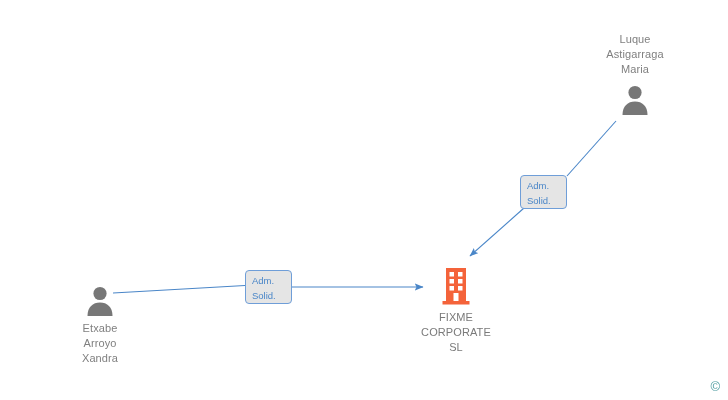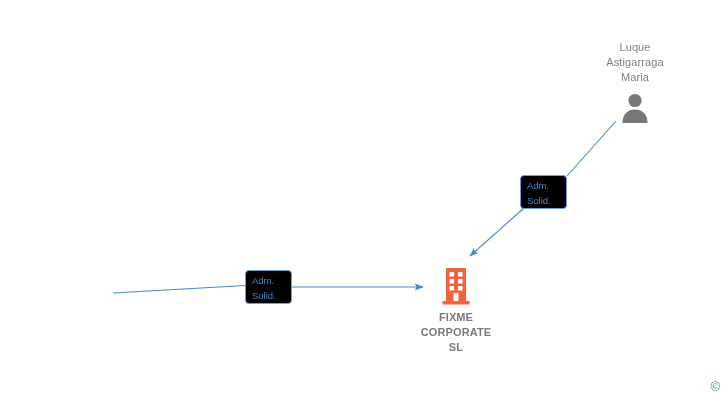--- a/index.html
+++ b/index.html
@@ -41,37 +41,37 @@
   .node-label {
     display: block;
     margin-top: 4px;
     font-size: 11px;
     line-height: 15px;
     color: #808080;
     white-space: pre-line;
     letter-spacing: 0.1px;
   }
   .node-label.company {
-    font-weight: bold;
+    font-weight: normal;
     color: #7a7a7a;
   }
   .node-label.above {
-    margin-top: 12px;
+    margin-top: 4px;
     margin-bottom: 5px;
   }
 
   
   .edge-label {
     position: absolute;
     box-sizing: border-box;
     width: 47px;
     height: 34px;
     border: 1px solid #6f9ed8;
     border-radius: 4px;
-    background: #000000;
+    background: #e5e5e5;
     color: #4a86c8;
     font-size: 9.5px;
     line-height: 15px;
     padding: 2px 0 0 6px;
     text-align: left;
   }
   .edge-label span {
     display: block;
     white-space: nowrap;
   }
@@ -134,20 +134,31 @@
 Astigarraga
 Maria</span>
     <span class="node-icon">
       <svg width="34" height="34" viewBox="0 0 34 34" xmlns="http://www.w3.org/2000/svg">
         <circle cx="17" cy="10.5" r="6.6" fill="#777777"></circle>
         <path d="M4.5,33 C4.5,24.2 9.8,19.6 17,19.6 C24.2,19.6 29.5,24.2 29.5,33 Z" fill="#777777"></path>
       </svg>
     </span>
   </div>
 
+  <div class="node" style="left:100px; top:283px;">
+    <span class="node-icon">
+      <svg width="34" height="34" viewBox="0 0 34 34" xmlns="http://www.w3.org/2000/svg">
+        <circle cx="17" cy="10.5" r="6.6" fill="#777777"></circle>
+        <path d="M4.5,33 C4.5,24.2 9.8,19.6 17,19.6 C24.2,19.6 29.5,24.2 29.5,33 Z" fill="#777777"></path>
+      </svg>
+    </span>
+    <span class="node-label">Etxabe
+Arroyo
+Xandra</span>
+  </div>
 
   <div class="node" style="left:456px; top:266px;">
     <span class="node-icon">
       <svg width="30" height="40" viewBox="0 0 30 40" xmlns="http://www.w3.org/2000/svg">
         <rect x="5" y="2" width="20" height="33" fill="#f4633a"></rect>
         <rect x="1.5" y="35" width="27" height="3.5" fill="#f4633a"></rect>
         <rect x="8.5" y="6" width="4.5" height="4.5" fill="#ffffff"></rect>
         <rect x="17" y="6" width="4.5" height="4.5" fill="#ffffff"></rect>
         <rect x="8.5" y="13" width="4.5" height="4.5" fill="#ffffff"></rect>
         <rect x="17" y="13" width="4.5" height="4.5" fill="#ffffff"></rect>

